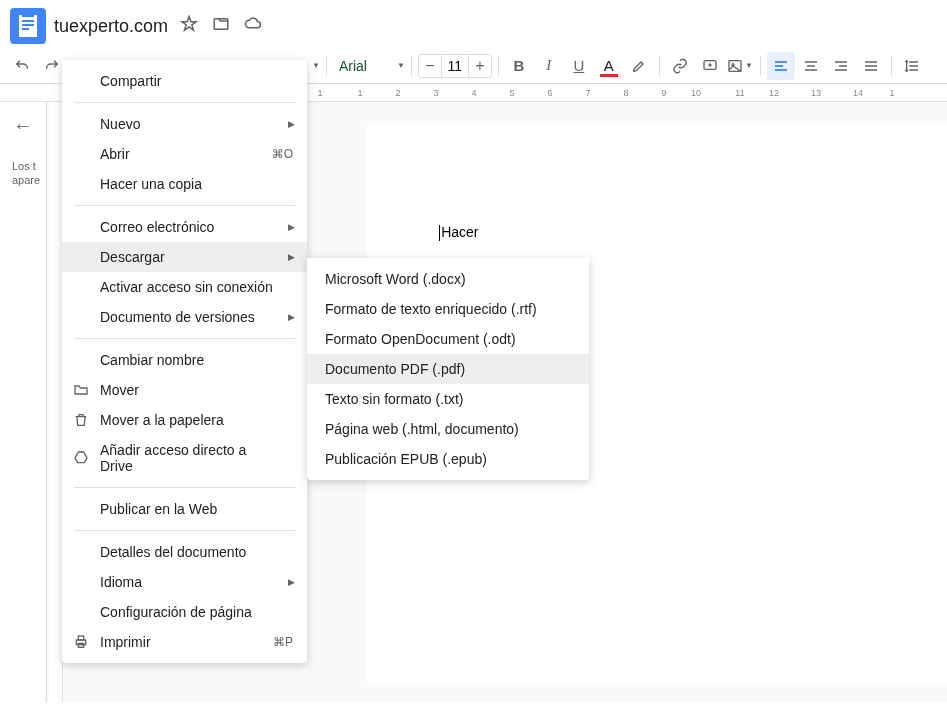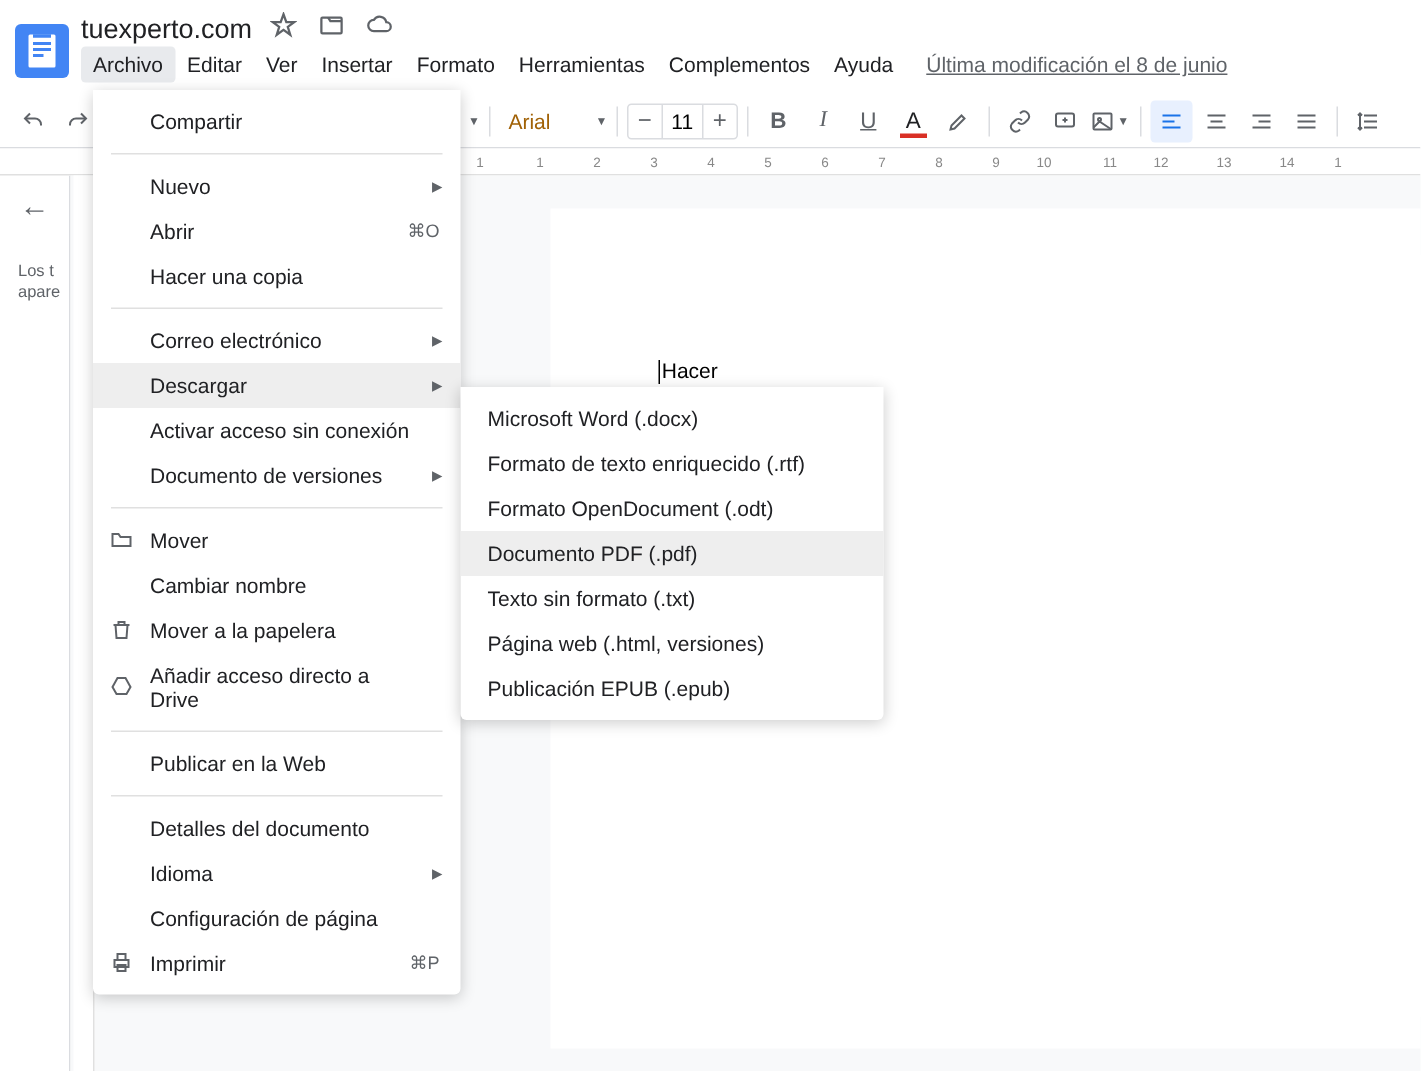--- a/index.html
+++ b/index.html
@@ -18,21 +18,21 @@
 
 .menubar { display: flex; align-items: center; padding: 0 8px 4px 60px; font-size: 14px; color: #202124; }
 .menu-item { padding: 4px 8px; border-radius: 3px; cursor: pointer; }
 .menu-item.active { background: #e8eaed; }
 .last-mod { margin-left: 14px; color: #5f6368; text-decoration: underline; }
 
 .toolbar { display: flex; align-items: center; padding: 4px 8px; border-bottom: 1px solid #dadce0; height: 36px; gap: 2px; }
 .tb-btn { width: 28px; height: 28px; display: flex; align-items: center; justify-content: center; border-radius: 3px; cursor: pointer; }
 .tb-btn.blue-bg { background: #e8f0fe; }
 .tb-sep { width: 1px; height: 20px; background: #dadce0; margin: 0 4px; }
-.font-name { font-size: 14px; color: #a16207; padding: 0 6px; min-width: 60px; }
+.font-name { font-size: 14px; color: #14532d; padding: 0 6px; min-width: 60px; }
 .font-size-box { display: flex; align-items: center; border: 1px solid #dadce0; border-radius: 3px; height: 24px; }
 .fs-btn { width: 22px; text-align: center; font-size: 16px; color: #5f6368; cursor: pointer; }
 .fs-val { width: 28px; text-align: center; font-size: 14px; border-left: 1px solid #dadce0; border-right: 1px solid #dadce0; height: 100%; display: flex; align-items: center; justify-content: center; }
 .dropdown-caret { font-size: 8px; color: #5f6368; margin-left: 2px; }
 
 .ruler { height: 18px; background: #fff; border-bottom: 1px solid #e0e0e0; position: relative; font-size: 9px; color: #777; display: flex; align-items: flex-end; padding-left: 320px; }
 
 .workspace { display: flex; height: calc(100% - 114px); }
 .left-panel { width: 62px; border-right: 1px solid #dadce0; padding: 10px 6px; text-align: center; }
 .back-arrow { font-size: 20px; color: #5f6368; margin-bottom: 24px; cursor: pointer; }
@@ -81,31 +81,20 @@
               <path d="M12 2l2.5 7h7l-5.7 4.2 2.2 7-6-4.4-6 4.4 2.2-7L2.5 9h7z"></path>
             </svg></span>
         <span><svg viewBox="0 0 24 24" fill="none" stroke="#5f6368" stroke-width="2">
               <rect x="3" y="5" width="18" height="14" rx="1"></rect>
               <path d="M9 5l2 3h10"></path>
             </svg></span>
         <span><svg viewBox="0 0 24 24" fill="none" stroke="#5f6368" stroke-width="2">
               <path d="M7 17a5 5 0 010-10 6 6 0 0111 2 4 4 0 010 8H7z"></path>
             </svg></span>
       </div>
-    </div>
-    <div class="menubar" style="padding-left:0;">
-      <div class="menu-item active">Archivo</div>
-      <div class="menu-item">Editar</div>
-      <div class="menu-item">Ver</div>
-      <div class="menu-item">Insertar</div>
-      <div class="menu-item">Formato</div>
-      <div class="menu-item">Herramientas</div>
-      <div class="menu-item">Complementos</div>
-      <div class="menu-item">Ayuda</div>
-      <a class="last-mod">Última modificación el 8 de junio</a>
     </div>
   </div>
 </div>
 
 <div class="toolbar">
   <div class="tb-btn">
       <svg width="16" height="16" viewBox="0 0 24 24" fill="none" stroke="#5f6368" stroke-width="2">
         <path d="M9 14L4 9l5-5"></path>
         <path d="M4 9h10a6 6 0 016 6v1"></path>
       </svg>
@@ -260,29 +249,29 @@
     </div>
   <div class="dd-item">
       <span>Activar acceso sin conexión</span>
     </div>
   <div class="dd-item">
       <span>Documento de versiones</span>
       <span class="arrow">▶</span>
     </div>
   <div class="dd-sep"></div>
   <div class="dd-item">
+      <span>Cambiar nombre</span>
+    </div>
+  <div class="dd-item">
       <span class="lefticon">
         <svg width="16" height="16" viewBox="0 0 24 24" fill="none" stroke="#5f6368" stroke-width="2">
           <path d="M3 6h6l2 3h10v9H3z"></path>
         </svg>
       </span>
       <span>Mover</span>
-    </div>
-  <div class="dd-item">
-      <span>Cambiar nombre</span>
     </div>
   <div class="dd-item">
       <span class="lefticon">
         <svg width="16" height="16" viewBox="0 0 24 24" fill="none" stroke="#5f6368" stroke-width="2">
           <path d="M4 7h16M9 7V4h6v3M6 7l1 13h10l1-13"></path>
         </svg>
       </span>
       <span>Mover a la papelera</span>
     </div>
   <div class="dd-item">
@@ -331,18 +320,18 @@
   <div class="dd-item" style="padding-left:18px">
       <span>Formato OpenDocument (.odt)</span>
     </div>
   <div class="dd-item highlight" style="padding-left:18px">
       <span>Documento PDF (.pdf)</span>
     </div>
   <div class="dd-item" style="padding-left:18px">
       <span>Texto sin formato (.txt)</span>
     </div>
   <div class="dd-item" style="padding-left:18px">
-      <span>Página web (.html, versiones)</span>
+      <span>Página web (.html, documento)</span>
     </div>
   <div class="dd-item" style="padding-left:18px">
       <span>Publicación EPUB (.epub)</span>
     </div>
 </div>
 
 </body></html>

